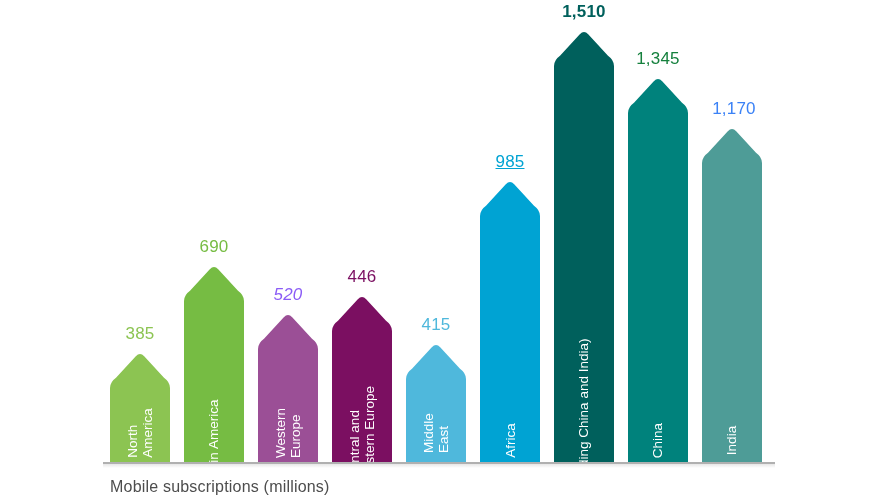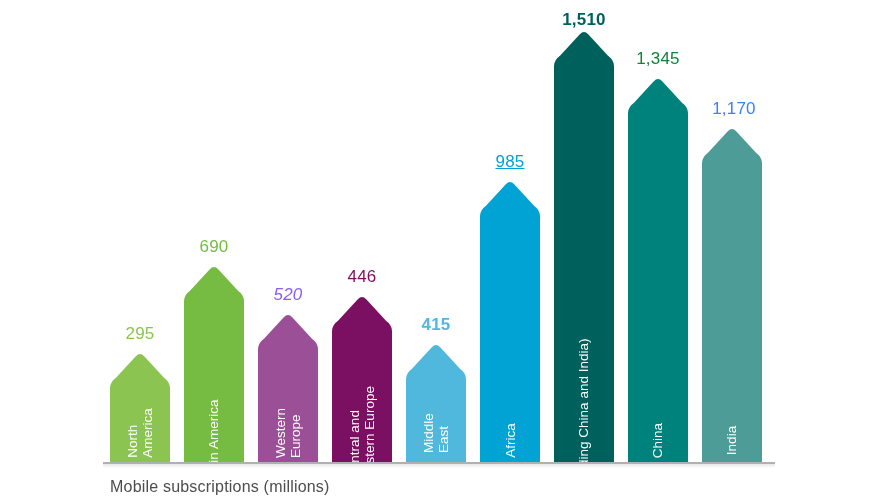--- a/index.html
+++ b/index.html
@@ -63,21 +63,20 @@
     position: absolute;
     left: 0;
     width: 100%;
     text-align: center;
     font-size: 17px;
     letter-spacing: 0.2px;
     white-space: nowrap;
   }
   .bar-value.bold {
     font-weight: bold;
-    margin-top: 8px;
   }
 
   .bar-label {
     position: absolute;
     left: 0;
     width: 100%;
     bottom: 14px;
     display: flex;
     justify-content: center;
     align-items: flex-end;
@@ -114,21 +113,21 @@
       <div class="bar-group" style="left: 110px; width: 60px; height: 152px; bottom: 42px;">
         <div class="bar-shape" style="width: 60px; height: 110px;">
           <svg width="60" height="110" viewBox="0 0 60 110">
             <path d="M 0 110 L 0 36 Q 0 30 6 25.68 L 25.8 4.199999999999999 Q 30 0 34.2 4.199999999999999 L 54 25.68 Q 60 30 60 36 L 60 110 Z" fill="#8CC452"></path>
           </svg>
         </div>
         <div class="bar-label" style="height: 74px;">
           <div class="rot"><span>North</span><span class="l2">America</span></div>
         </div>
       </div>
-      <div class="bar-value" style="left: 110px; width: 60px; position: absolute; top: 324px; color: rgb(140, 196, 82);">295</div>
+      <div class="bar-value" style="left: 110px; width: 60px; position: absolute; top: 324px; color: rgb(140, 196, 82);">385</div>
       <div class="bar-group" style="left: 184px; width: 60px; height: 239px; bottom: 42px;">
         <div class="bar-shape" style="width: 60px; height: 197px;">
           <svg width="60" height="197" viewBox="0 0 60 197">
             <path d="M 0 197 L 0 36 Q 0 30 6 25.68 L 25.8 4.199999999999999 Q 30 0 34.2 4.199999999999999 L 54 25.68 Q 60 30 60 36 L 60 197 Z" fill="#76BC43"></path>
           </svg>
         </div>
         <div class="bar-label" style="height: 161px;">
           <div class="rot"><span>Latin America</span></div>
         </div>
       </div>
@@ -158,21 +157,21 @@
       <div class="bar-group" style="left: 406px; width: 60px; height: 161px; bottom: 42px;">
         <div class="bar-shape" style="width: 60px; height: 119px;">
           <svg width="60" height="119" viewBox="0 0 60 119">
             <path d="M 0 119 L 0 36 Q 0 30 6 25.68 L 25.8 4.199999999999999 Q 30 0 34.2 4.199999999999999 L 54 25.68 Q 60 30 60 36 L 60 119 Z" fill="#4FB8DC"></path>
           </svg>
         </div>
         <div class="bar-label" style="height: 83px;">
           <div class="rot"><span>Middle</span><span class="l2">East</span></div>
         </div>
       </div>
-      <div class="bar-value" style="left: 406px; width: 60px; position: absolute; top: 315px; color: rgb(79, 184, 220); font-weight: bold;">415</div>
+      <div class="bar-value" style="left: 406px; width: 60px; position: absolute; top: 315px; color: rgb(79, 184, 220);">415</div>
       <div class="bar-group" style="left: 480px; width: 60px; height: 324px; bottom: 42px;">
         <div class="bar-shape" style="width: 60px; height: 282px;">
           <svg width="60" height="282" viewBox="0 0 60 282">
             <path d="M 0 282 L 0 36 Q 0 30 6 25.68 L 25.8 4.199999999999999 Q 30 0 34.2 4.199999999999999 L 54 25.68 Q 60 30 60 36 L 60 282 Z" fill="#00A3D3"></path>
           </svg>
         </div>
         <div class="bar-label" style="height: 246px;">
           <div class="rot"><span>Africa</span></div>
         </div>
       </div>

